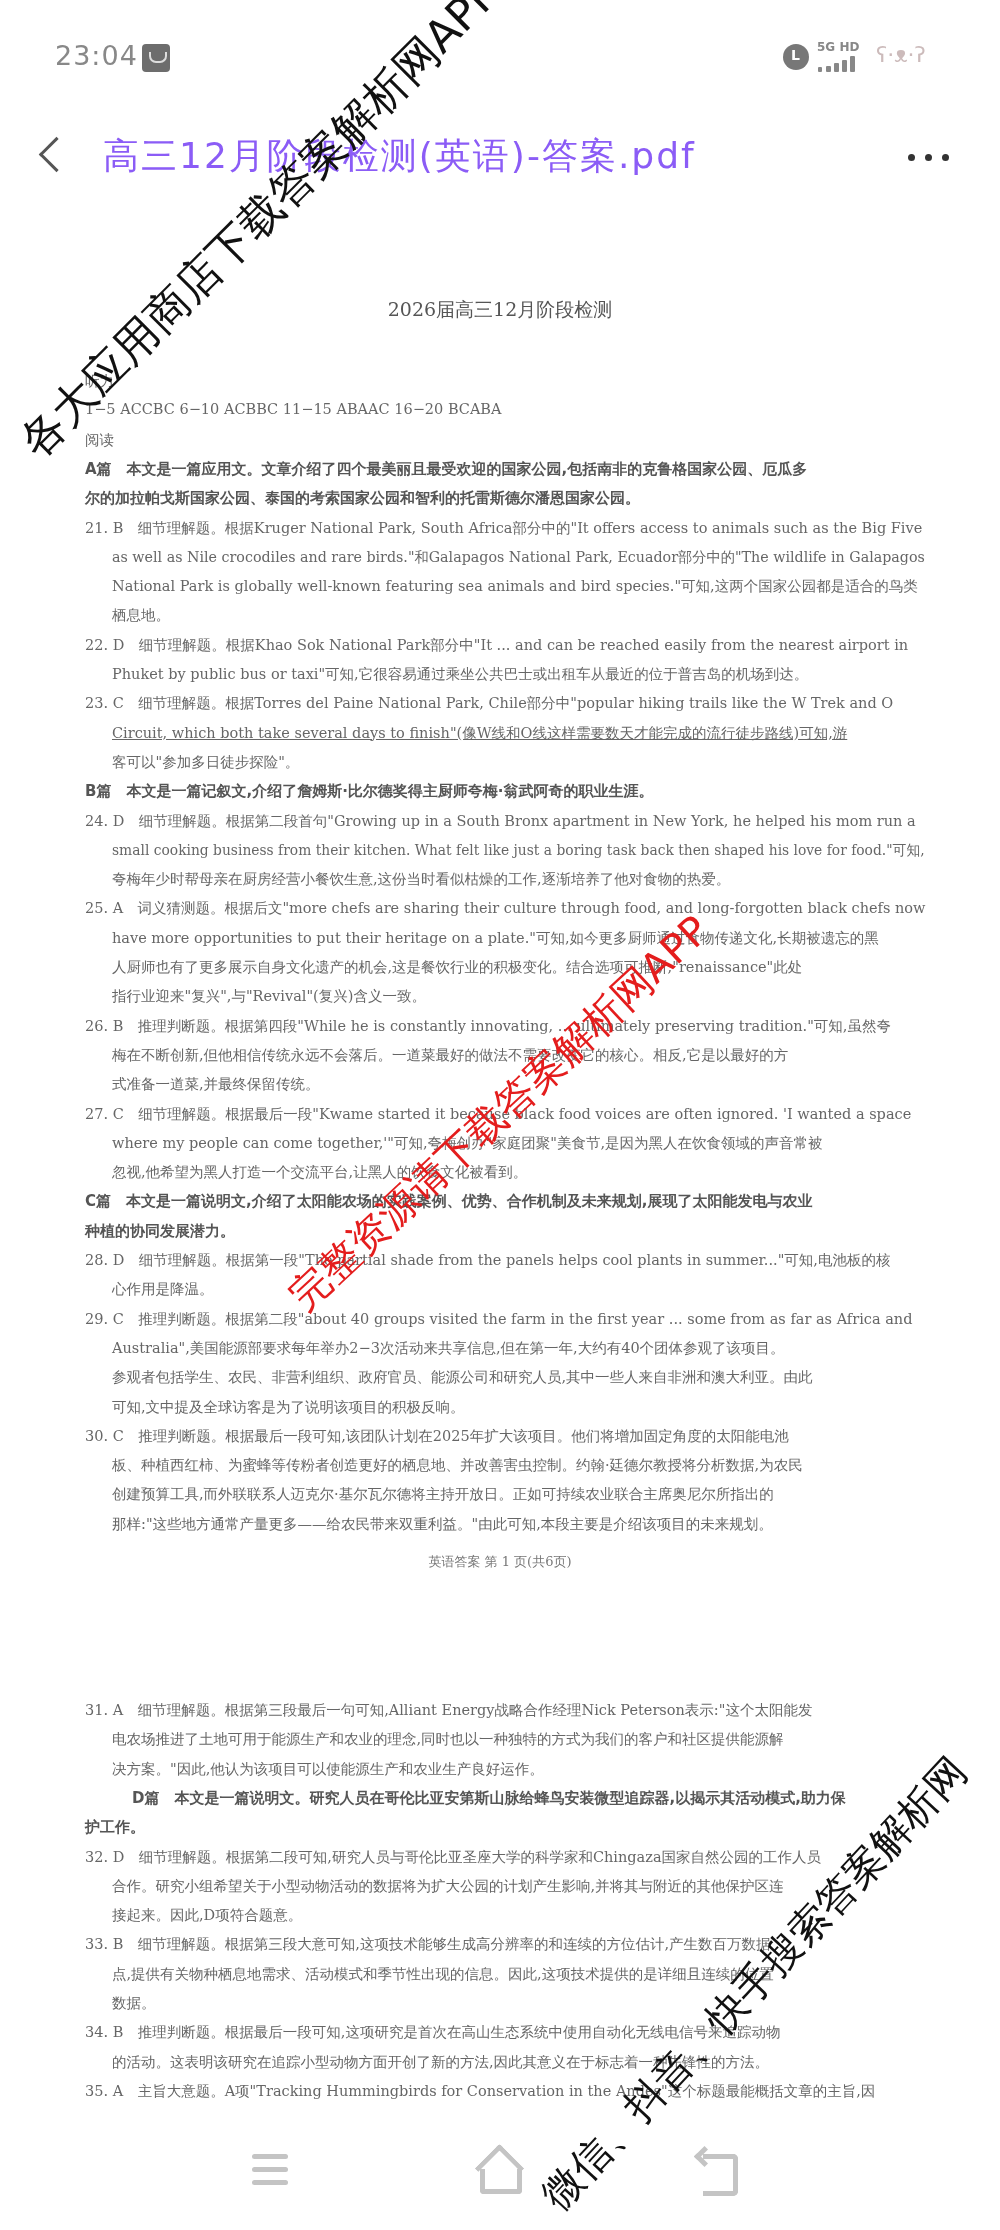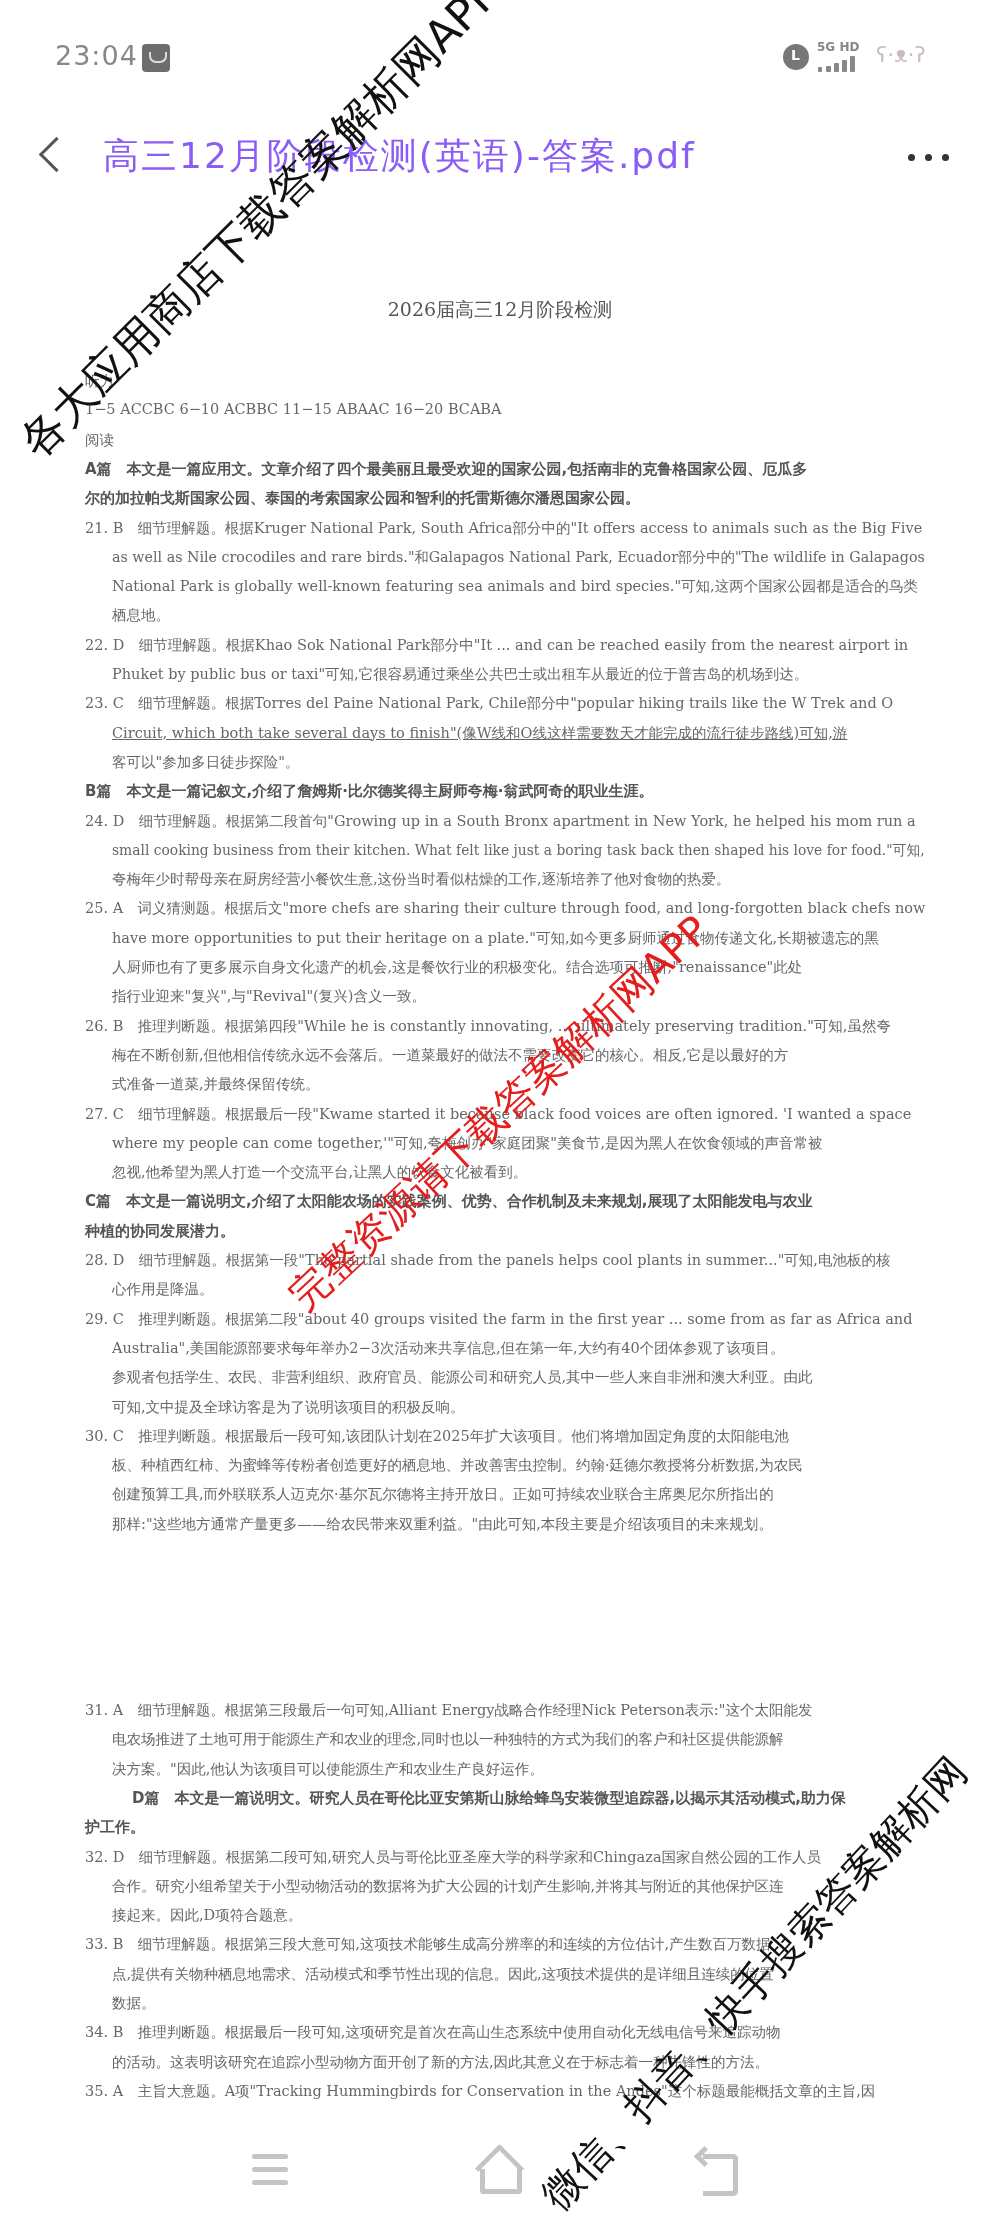--- a/index.html
+++ b/index.html
@@ -110,20 +110,21 @@
       <div class="line ind" style="top: 1280.3px;">心作用是降温。</div>
       <div class="line" style="top: 1309.6px;">29. C　推理判断题。根据第二段"about 40 groups visited the farm in the first year ... some from as far as Africa and</div>
       <div class="line ind" style="top: 1338.9px;">Australia",美国能源部要求每年举办2−3次活动来共享信息,但在第一年,大约有40个团体参观了该项目。</div>
       <div class="line ind" style="top: 1368.2px;">参观者包括学生、农民、非营利组织、政府官员、能源公司和研究人员,其中一些人来自非洲和澳大利亚。由此</div>
       <div class="line ind" style="top: 1397.5px;">可知,文中提及全球访客是为了说明该项目的积极反响。</div>
       <div class="line" style="top: 1426.8px;">30. C　推理判断题。根据最后一段可知,该团队计划在2025年扩大该项目。他们将增加固定角度的太阳能电池</div>
       <div class="line ind" style="top: 1456.1px;">板、种植西红柿、为蜜蜂等传粉者创造更好的栖息地、并改善害虫控制。约翰·廷德尔教授将分析数据,为农民</div>
       <div class="line ind" style="top: 1485.4px;">创建预算工具,而外联联系人迈克尔·基尔瓦尔德将主持开放日。正如可持续农业联合主席奥尼尔所指出的</div>
       <div class="line ind" style="top: 1514.7px;">那样:"这些地方通常产量更多——给农民带来双重利益。"由此可知,本段主要是介绍该项目的未来规划。</div>
     </div>
+  <div class="page-footer" style="top:1553px;">英语答案 第 1 页(共6页)</div>
 </div>
 
 <div class="page" id="page2" style="top:0;height:1976px;">
   <div id="p2-lines">
       <div class="line" style="top: 1701px;">31. A　细节理解题。根据第三段最后一句可知,Alliant Energy战略合作经理Nick Peterson表示:"这个太阳能发</div>
       <div class="line ind" style="top: 1730.3px;">电农场推进了土地可用于能源生产和农业的理念,同时也以一种独特的方式为我们的客户和社区提供能源解</div>
       <div class="line ind" style="top: 1759.6px;">决方案。"因此,他认为该项目可以使能源生产和农业生产良好运作。</div>
       <div class="line bold" style="top: 1788.9px; margin-left: 47px;">D篇　本文是一篇说明文。研究人员在哥伦比亚安第斯山脉给蜂鸟安装微型追踪器,以揭示其活动模式,助力保</div>
       <div class="line bold" style="top: 1818.2px;">护工作。</div>
       <div class="line" style="top: 1847.5px;">32. D　细节理解题。根据第二段可知,研究人员与哥伦比亚圣座大学的科学家和Chingaza国家自然公园的工作人员</div>

